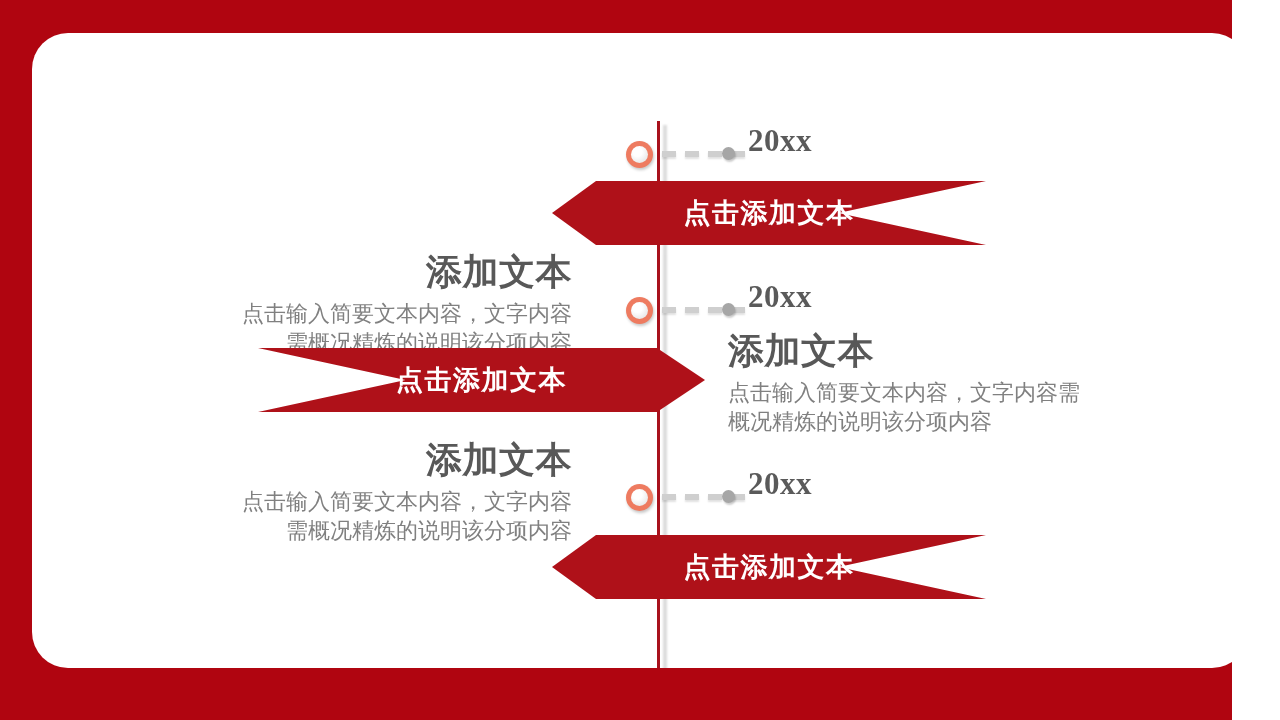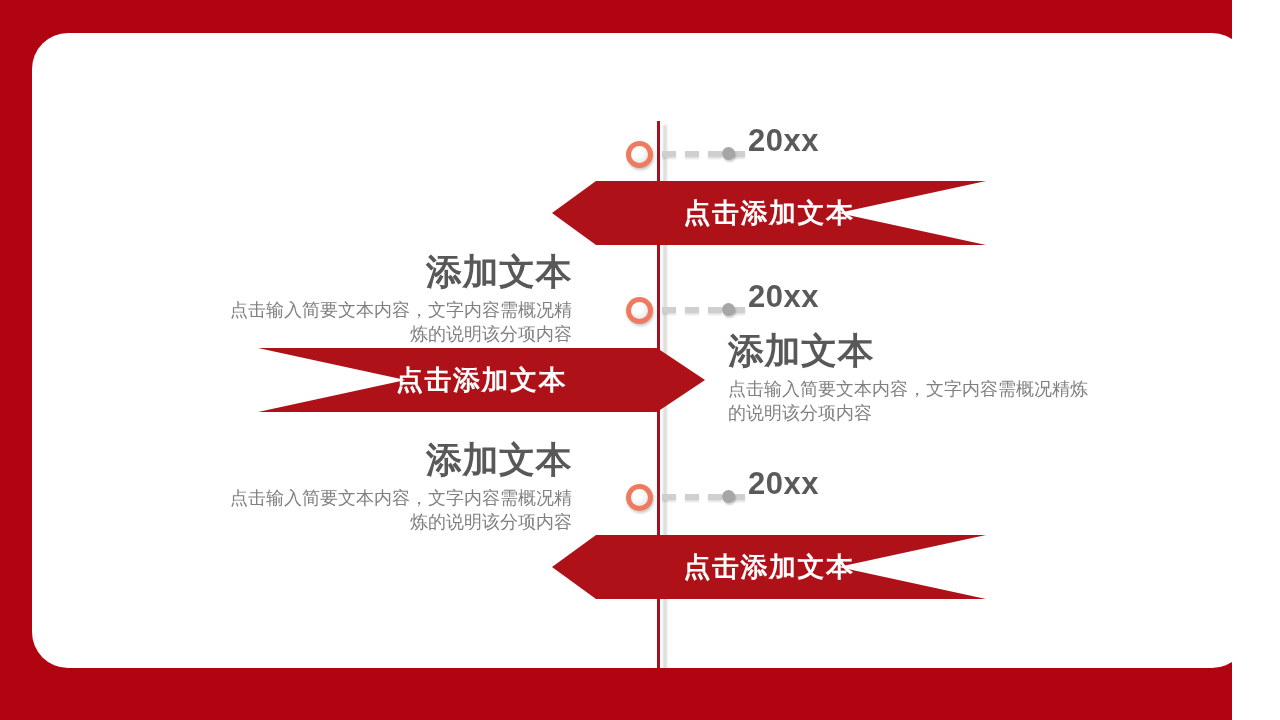--- a/index.html
+++ b/index.html
@@ -12,20 +12,21 @@
     height: 720px;
     overflow: hidden;
     font-family: "Liberation Sans", "DejaVu Sans", sans-serif;
   }
 
   #slide {
     position: relative;
     width: 1232px;
     height: 720px;
     background: #B00510;
+    font-family: Liberation Serif, serif;
   }
 
   #canvas {
     position: absolute;
     left: 32px;
     top: 33px;
     width: 1216px;
     height: 635px;
     background: #FFFFFF;
     border-radius: 36px;
@@ -141,21 +142,21 @@
   .txt { position: absolute; }
   .txt h3 {
     margin: 0 0 2px 0;
     font-size: 36px;
     font-weight: bold;
     color: #585858;
     letter-spacing: .5px;
   }
   .txt p {
     margin: 0;
-    font-size: 18px;
+    font-size: 22px;
     line-height: 1.32;
     color: #808080;
   }
   .txt.right-align { text-align: right; }
   .txt.left-align  { text-align: left; }
 </style>
 </head>
 <body>
 
 <div id="slide">

